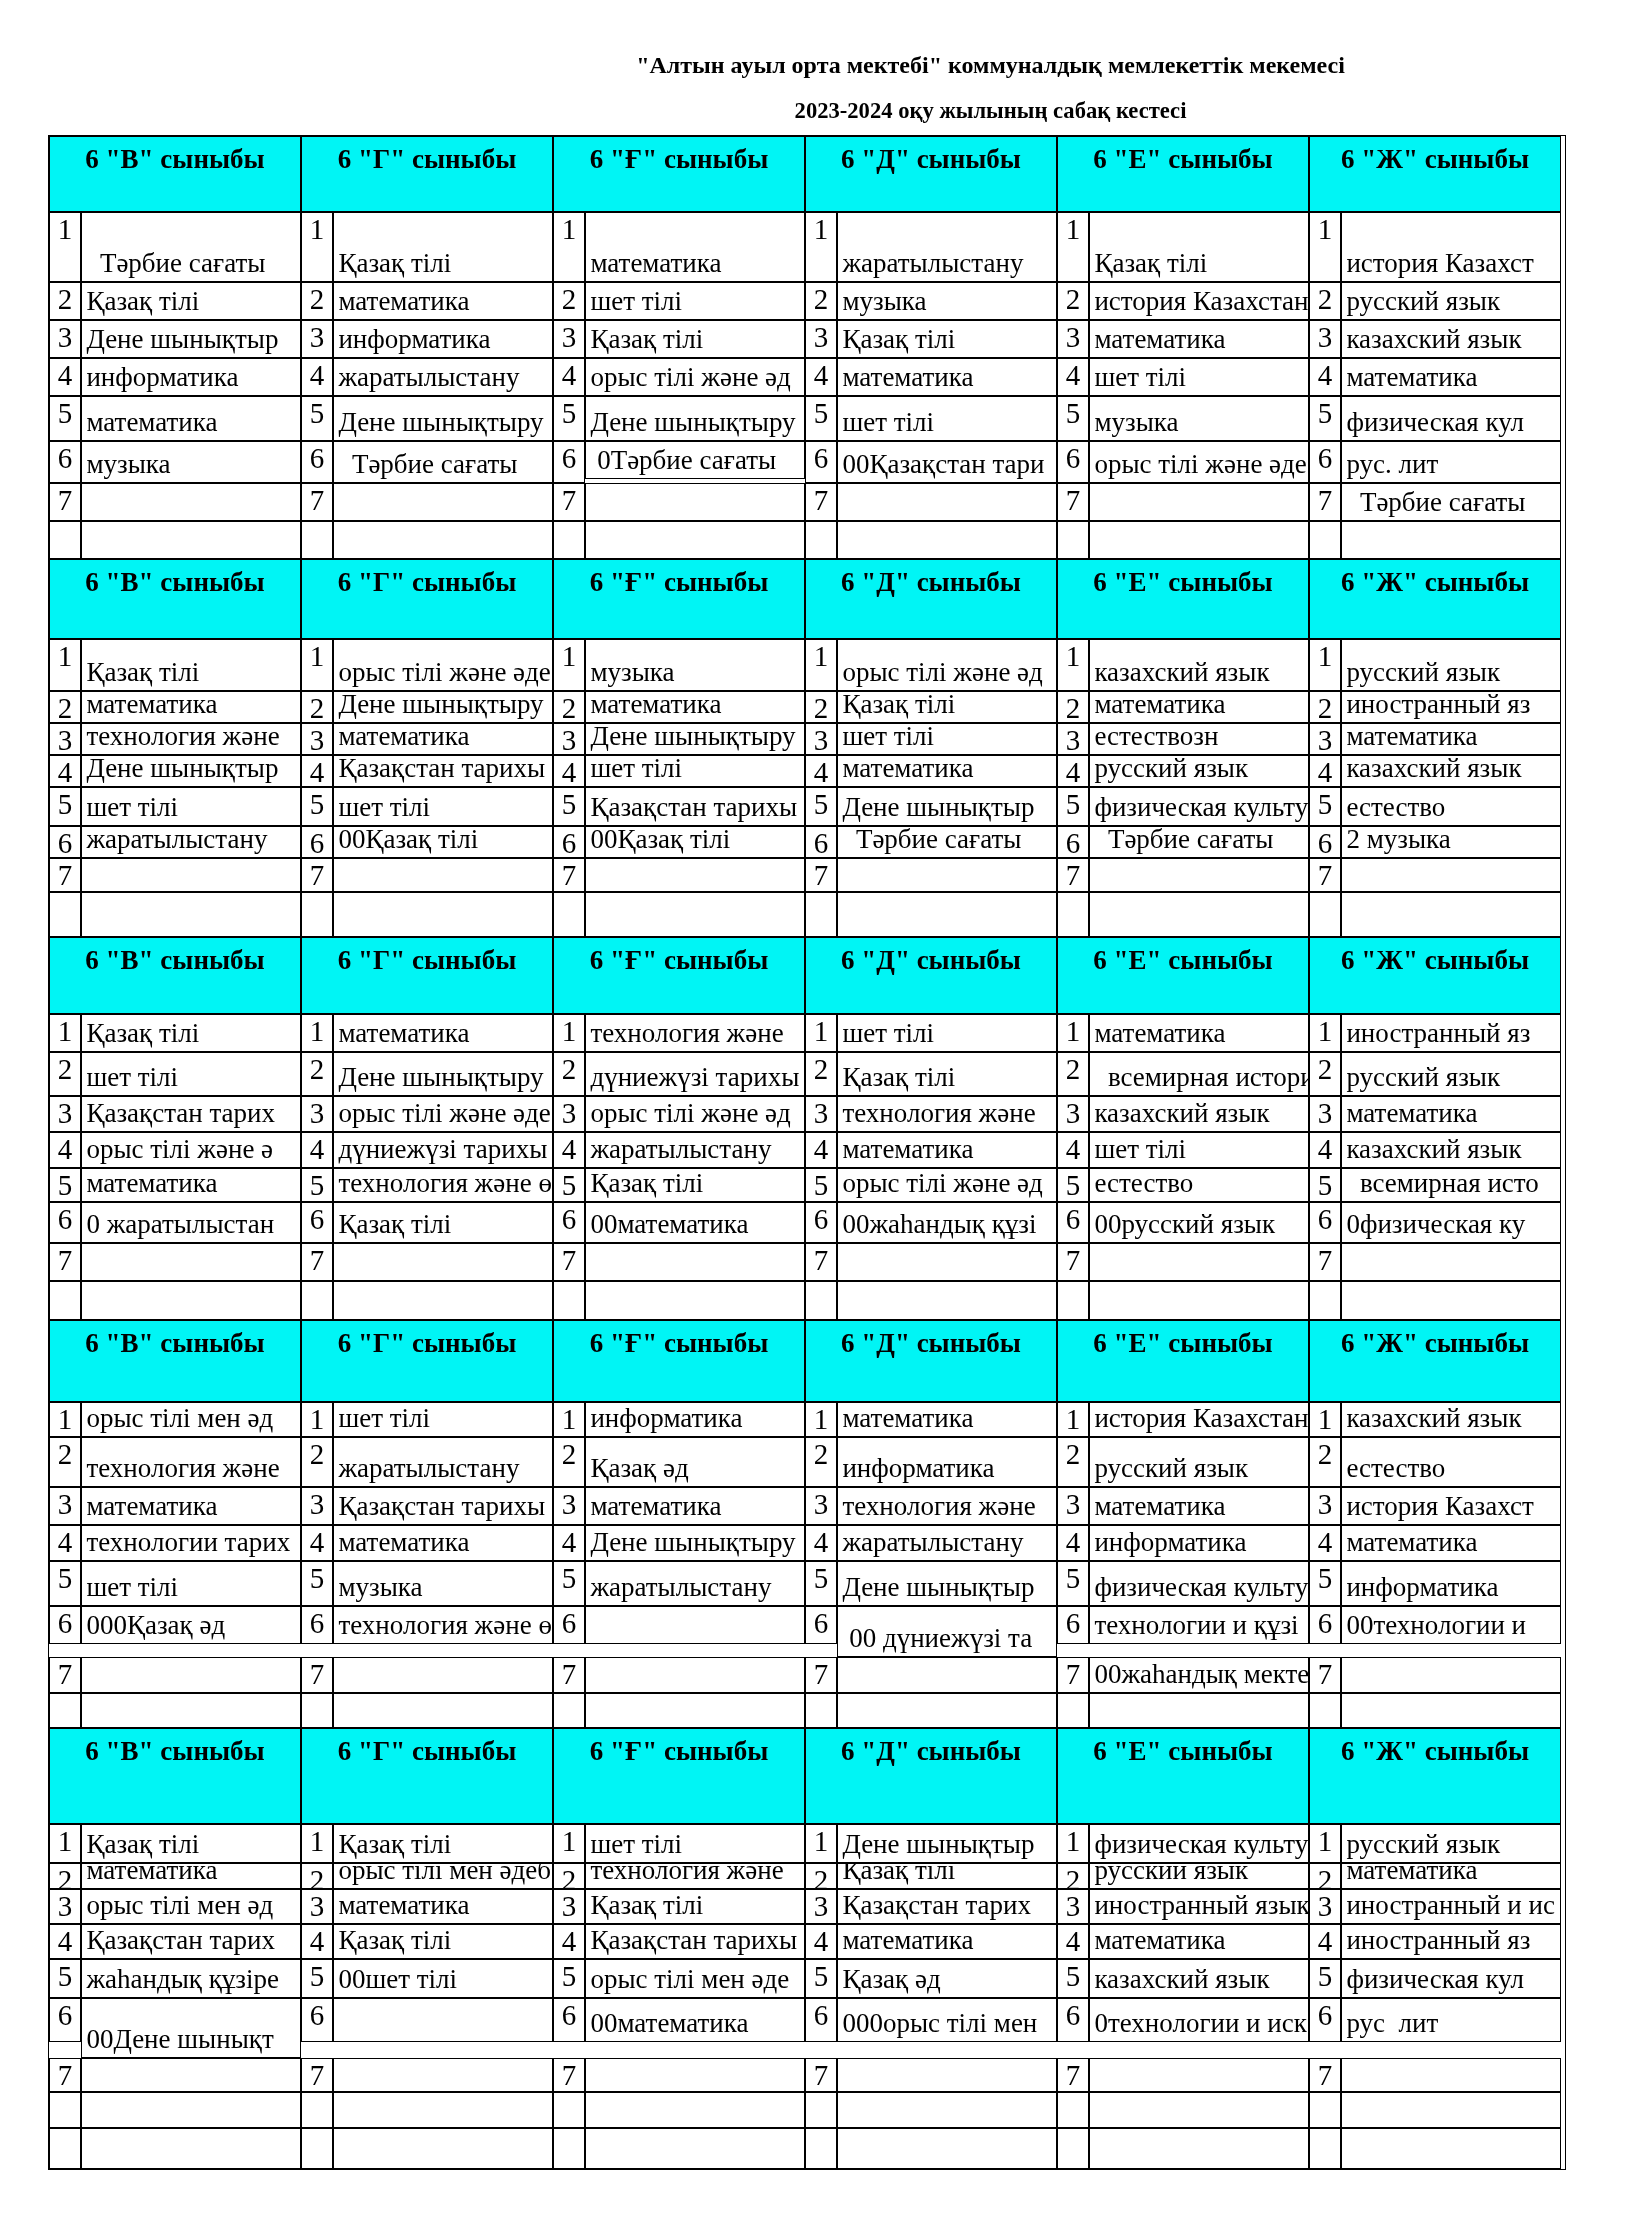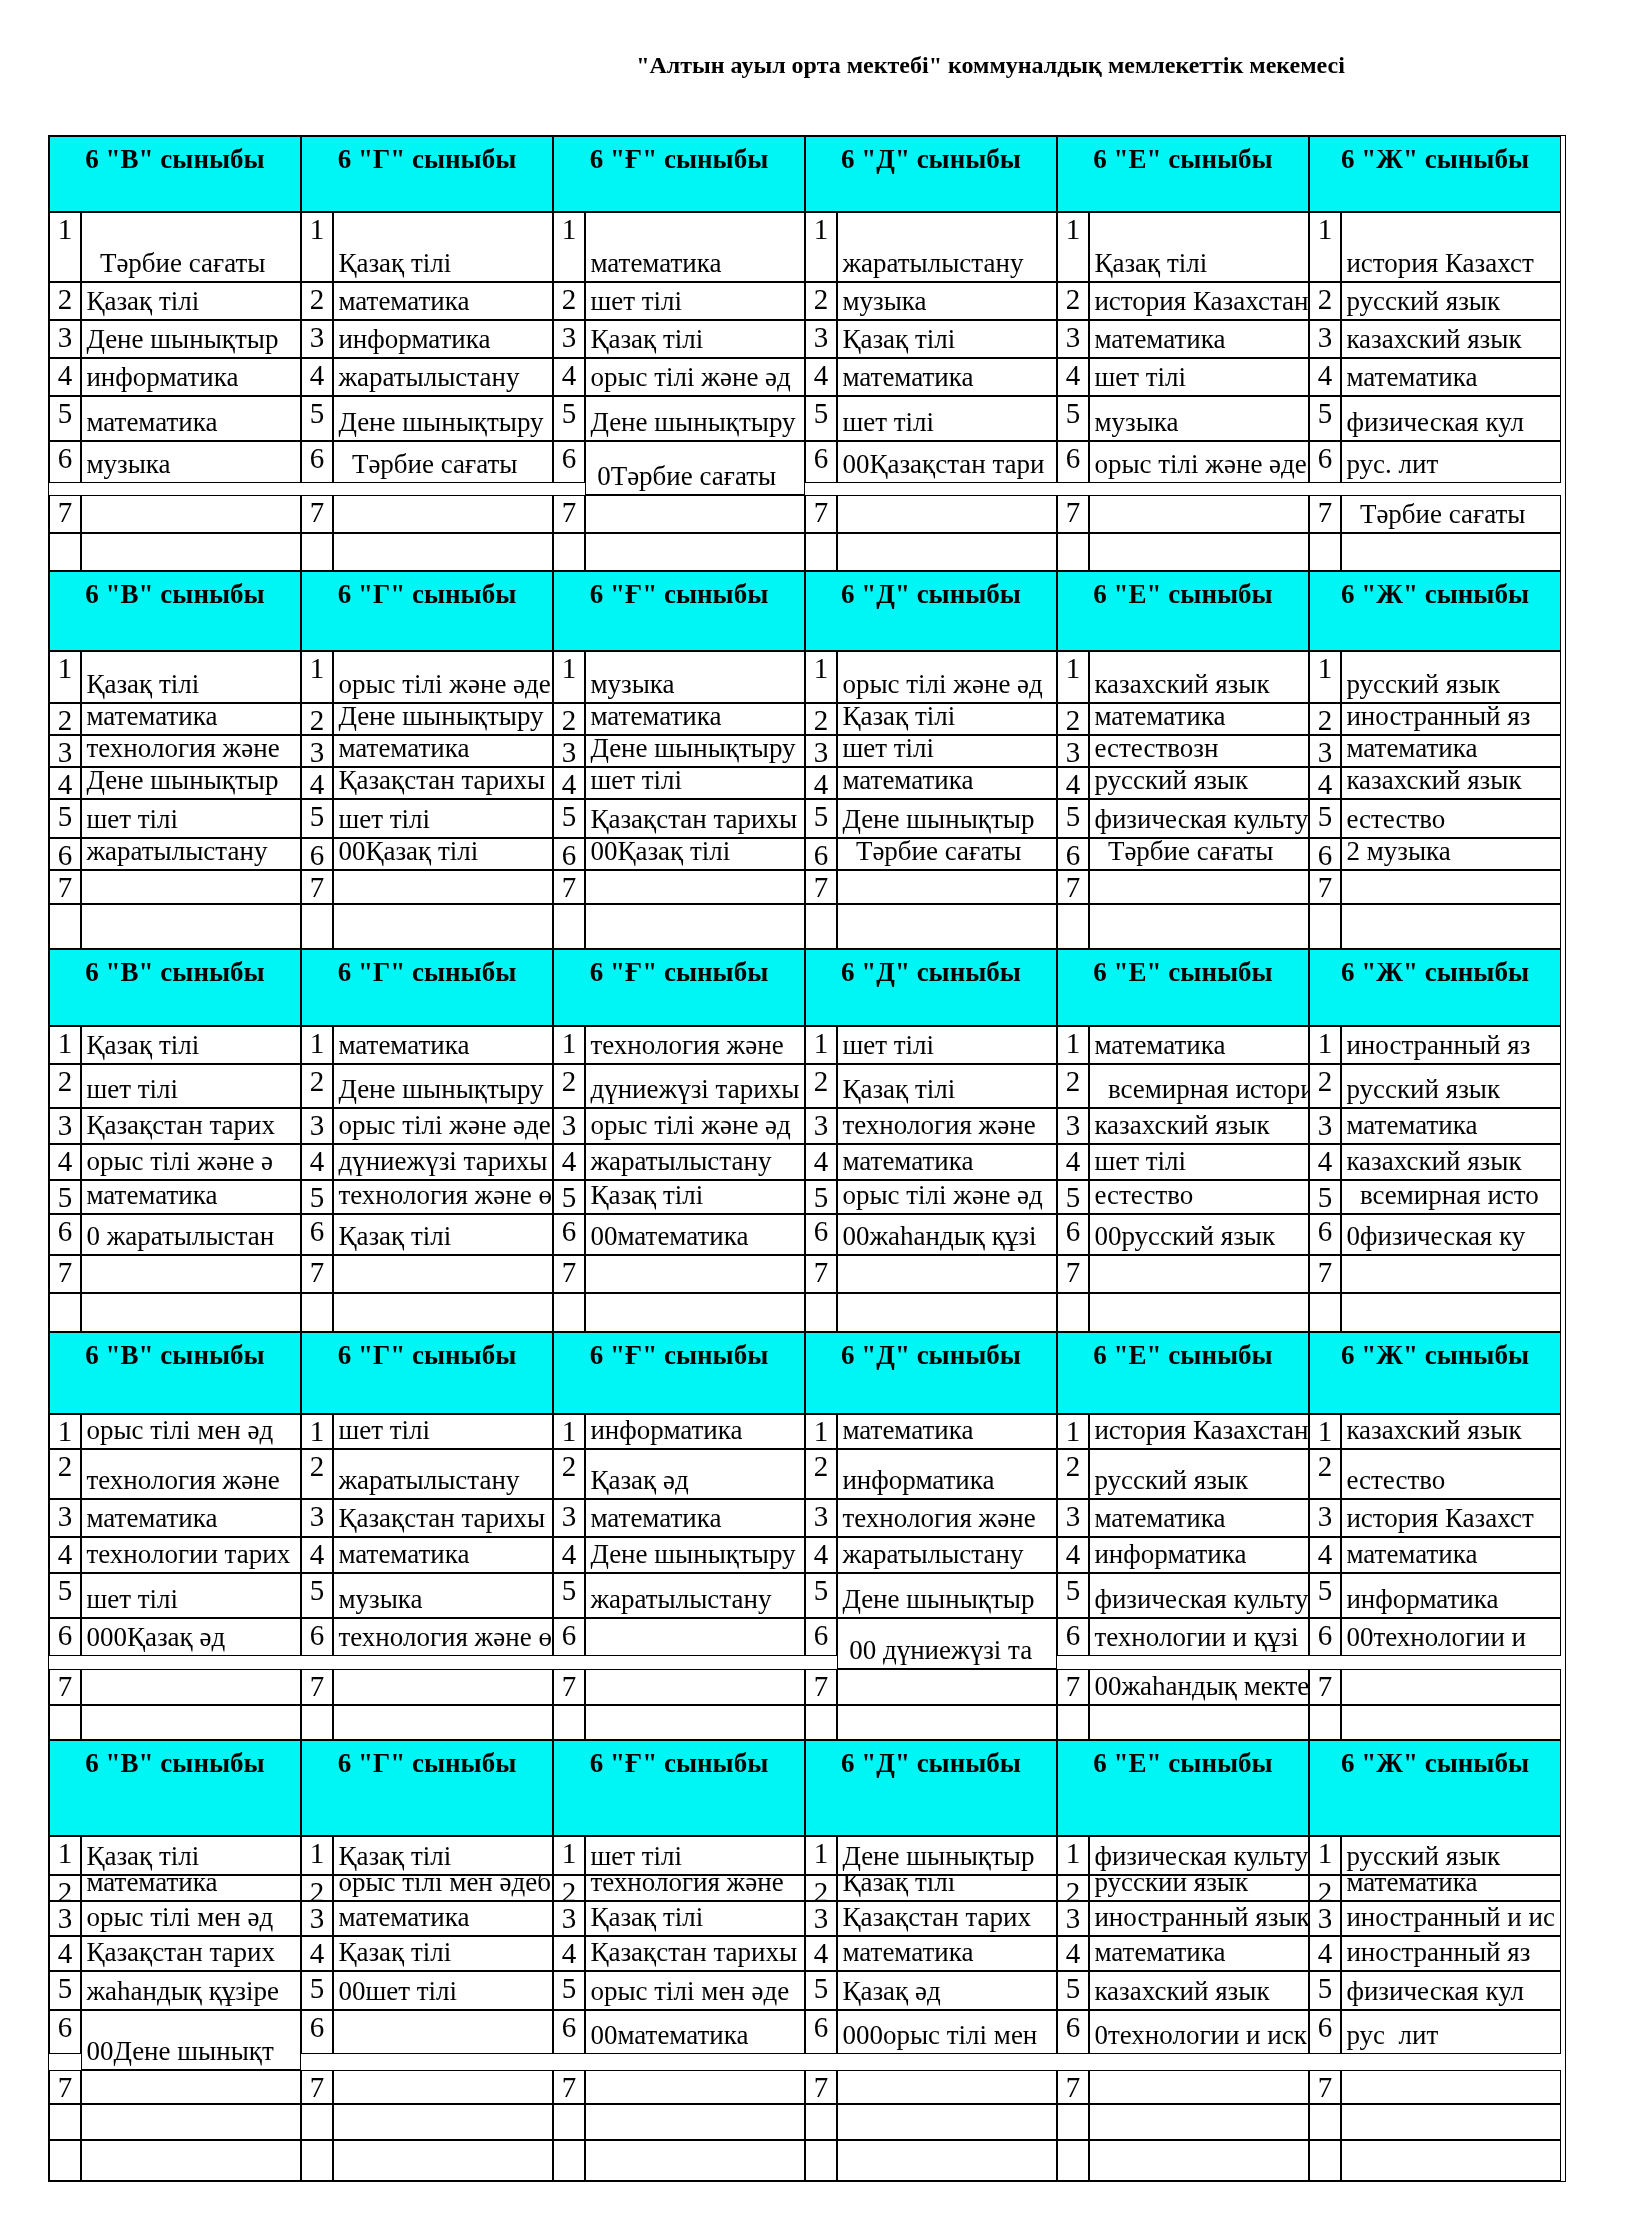--- a/index.html
+++ b/index.html
@@ -52,20 +52,21 @@
     padding:0 0 3.6px 4.4px;
     white-space:pre;
   }
 </style>
 </head>
 <body>
 
 <div class="page">
   <div class="titles">
     <div class="title-line1">"Алтын ауыл орта мектебі" коммуналдық мемлекеттік мекемесі</div>
+    <div class="title-line2">2023-2024 оқу жылының сабақ кестесі</div>
   </div>
   <div class="tbl" id="tbl">
       <div class="row">
         <div class="cell hcell" style="height: 76px;">6 "В" сыныбы</div>
         <div class="cell hcell" style="height: 76px;">6 "Г" сыныбы</div>
         <div class="cell hcell" style="height: 76px;">6 "Ғ" сыныбы</div>
         <div class="cell hcell" style="height: 76px;">6 "Д" сыныбы</div>
         <div class="cell hcell" style="height: 76px;">6 "Е" сыныбы</div>
         <div class="cell hcell" style="height: 76px;">6 "Ж" сыныбы</div>
       </div>
@@ -138,21 +139,21 @@
         <div class="cell subj" style="height: 45px;">музыка</div>
         <div class="cell num" style="height: 45px;">5</div>
         <div class="cell subj" style="height: 45px;">физическая кул</div>
       </div>
       <div class="row">
         <div class="cell num" style="height: 42px;">6</div>
         <div class="cell subj" style="height: 42px;">музыка</div>
         <div class="cell num" style="height: 42px;">6</div>
         <div class="cell subj" style="height: 42px;">  Тәрбие сағаты</div>
         <div class="cell num" style="height: 42px;">6</div>
-        <div class="cell subj" style="height: 54px;"> 0Тәрбие сағаты</div>
+        <div class="cell subj" style="height: 38px;"> 0Тәрбие сағаты</div>
         <div class="cell num" style="height: 42px;">6</div>
         <div class="cell subj" style="height: 42px;">00Қазақстан тари</div>
         <div class="cell num" style="height: 42px;">6</div>
         <div class="cell subj" style="height: 42px;">орыс тілі және әде</div>
         <div class="cell num" style="height: 42px;">6</div>
         <div class="cell subj" style="height: 42px;">рус. лит</div>
       </div>
       <div class="row">
         <div class="cell num" style="height: 38px;">7</div>
         <div class="cell subj" style="height: 38px;"></div>

